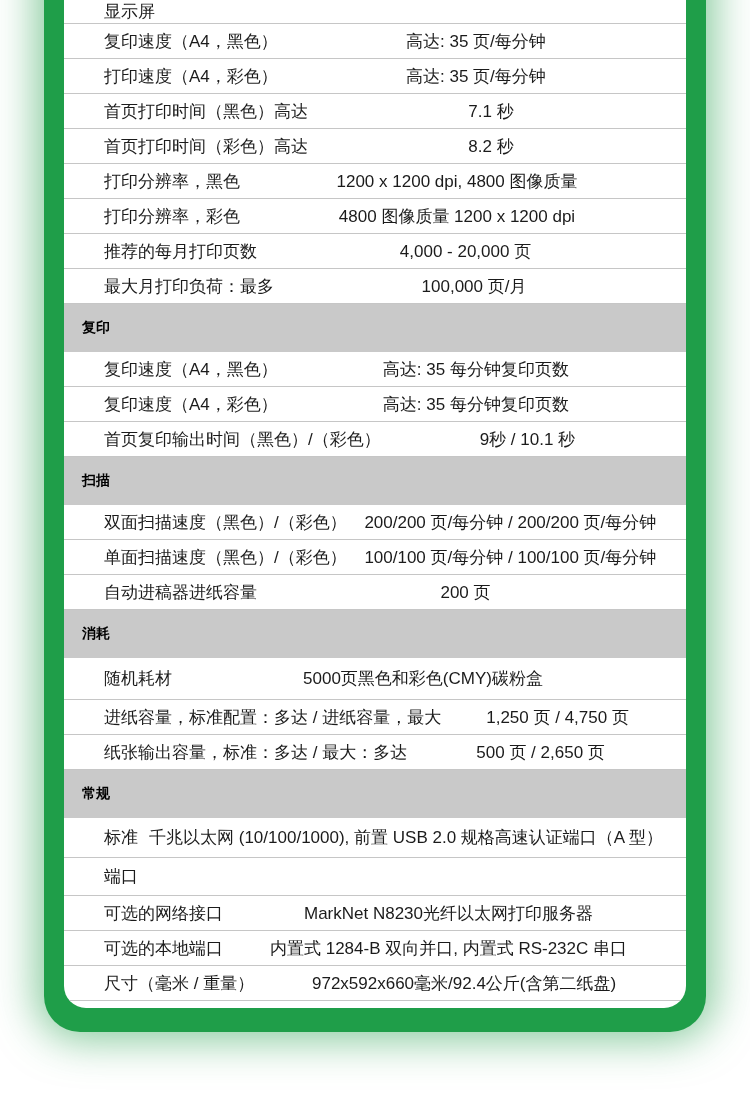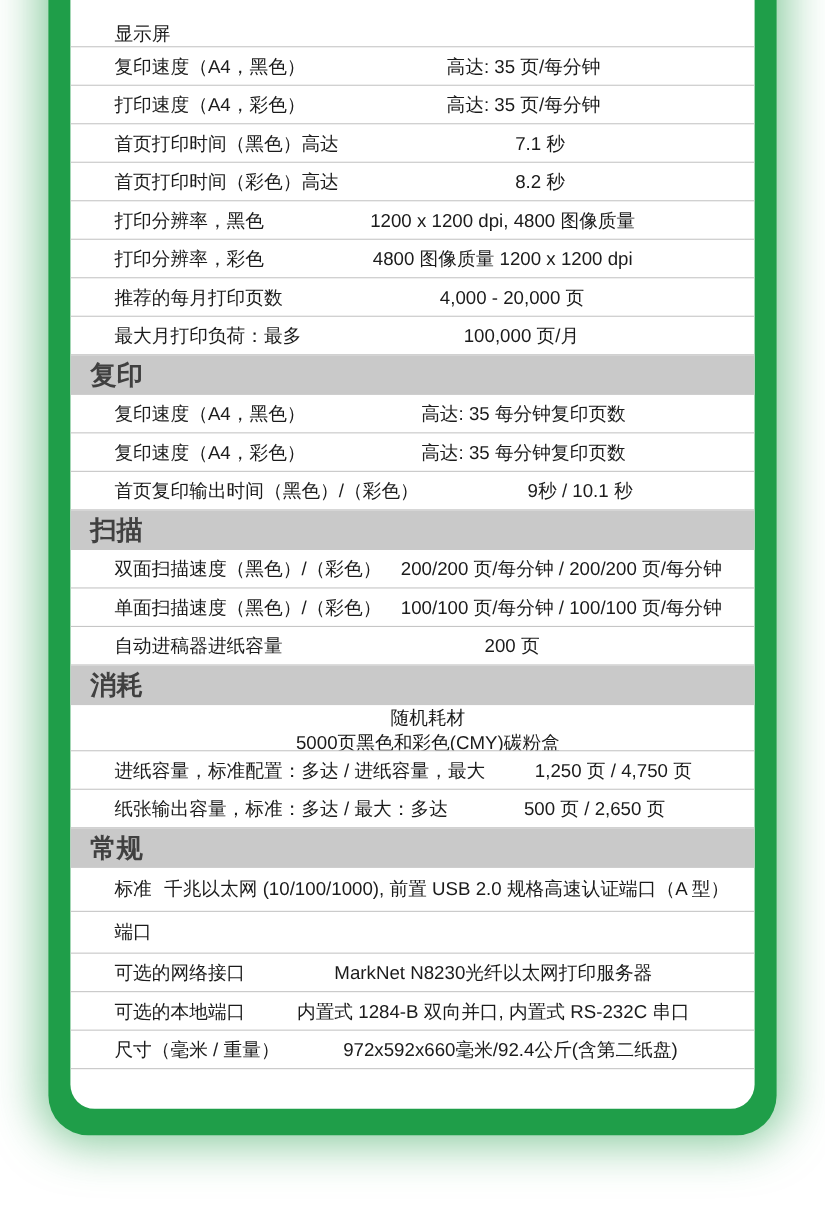--- a/index.html
+++ b/index.html
@@ -31,29 +31,29 @@
     width: 622px;
     height: 1008px;
     background: #ffffff;
     border-radius: 0 0 22px 22px;
     overflow: hidden;
   }
   .spec-table {
     width: 100%;
   }
   .section-header {
-    height: 36px;
+    height: 48px;
     box-sizing: border-box;
     background: #c9c9c9;
     display: flex;
     align-items: center;
     padding-left: 18px;
-    font-size: 24px;
+    font-size: 14px;
     font-weight: 700;
-    color: #404040;
+    color: #000000;
   }
   .spec-row {
     height: 35px;
     box-sizing: border-box;
     display: flex;
     align-items: center;
     border-bottom: 1px solid #c6c6c6;
     padding: 0 12px 0 40px;
     font-size: 17px;
     color: #1b1b1b;
@@ -62,22 +62,22 @@
     white-space: nowrap;
     flex: 0 0 auto;
   }
   .spec-row .value {
     flex: 1 1 auto;
     text-align: center;
     white-space: nowrap;
     overflow: hidden;
   }
   
-  .spec-row[data-row="0-0"] { height: 24px; margin-top: 19px; }   
-  .spec-row[data-row="3-0"] { height: 42px; flex-direction: column; }
+  .spec-row[data-row="0-0"] { height: 24px; }   
+  .spec-row[data-row="3-0"] { height: 42px; }
   .spec-row[data-row="5-0"] { height: 40px; justify-content: flex-end; }
   .spec-row[data-row="5-1"] { height: 38px; }
 </style>
 </head>
 <body>
 
 <div class="green-panel">
   <div class="spec-card">
     <div class="spec-table">
         <div class="spec-row" data-row="0-0">

